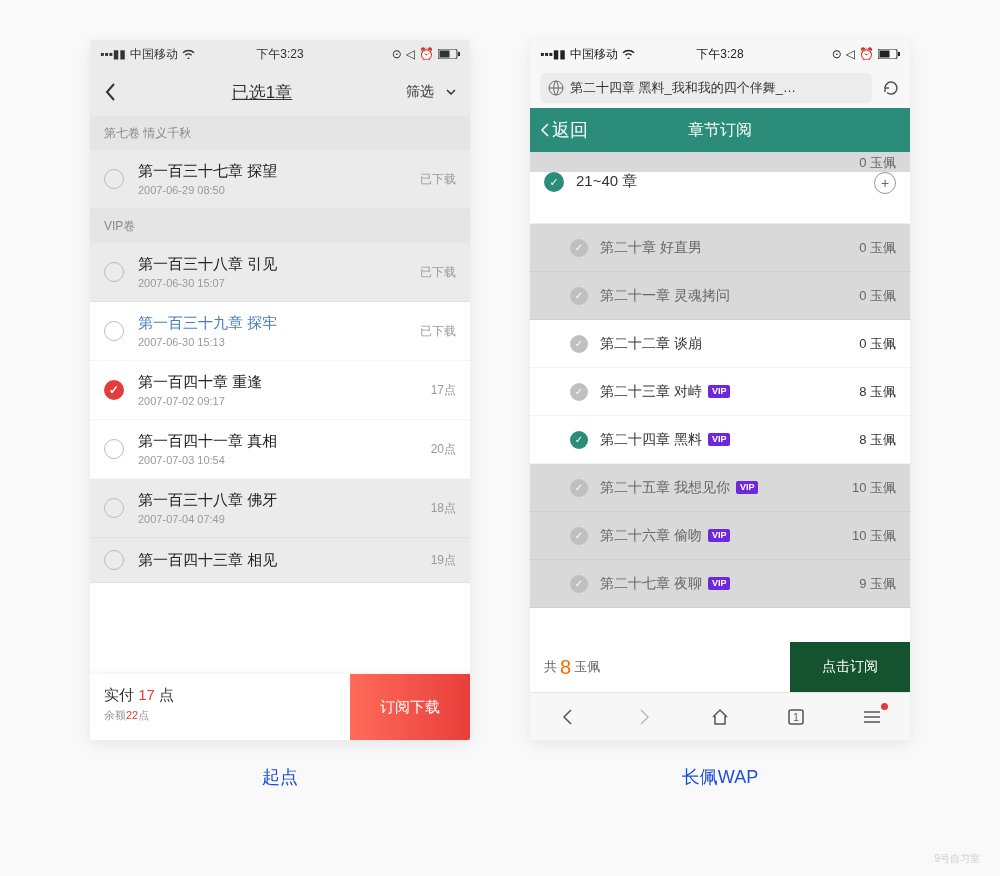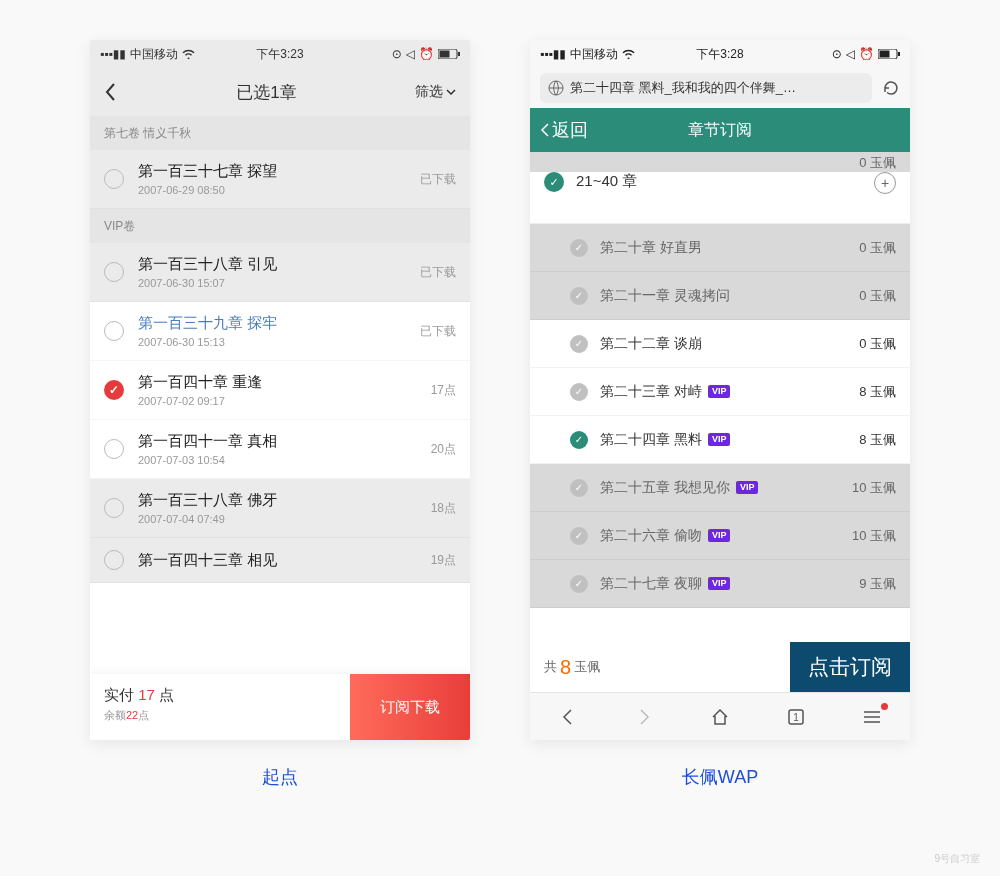--- a/index.html
+++ b/index.html
@@ -10,22 +10,22 @@
 .watermark { position: fixed; bottom: 10px; right: 20px; font-size: 10px; color: #ccc; }
 
 
 .statusbar { height: 28px; display: flex; align-items: center; justify-content: space-between; padding: 0 10px; font-size: 12px; font-weight: 500; }
 .statusbar .left, .statusbar .right { display: flex; align-items: center; gap: 4px; }
 .statusbar .center { position: absolute; left: 50%; transform: translateX(-50%); }
 
 
 .qd .statusbar { background: #EBEBEB; color: #333; }
 .qd-header { height: 48px; background: #EBEBEB; display: flex; align-items: center; justify-content: space-between; padding: 0 14px; }
-.qd-title { font-size: 17px; font-weight: 500; color: #333; }
-.qd-filter { font-size: 14px; color: #333; display: flex; align-items: center; gap: 3px; }
+.qd-title { font-size: 17px; font-weight: 500; color: #333; text-decoration: underline; }
+.qd-filter { font-size: 14px; color: #333; display: flex; align-items: center; gap: 12px; }
 .qd-section { height: 34px; padding: 0 14px; display: flex; align-items: center; font-size: 12px; color: #888; background: #E5E5E5; }
 .qd-item { display: flex; align-items: center; padding: 12px 14px; background: #EBEBEB; border-bottom: 1px solid rgba(0,0,0,0.04); }
 .qd-item.active-scope { background: #fff; }
 .qd-radio { width: 20px; height: 20px; border: 1.5px solid #bbb; border-radius: 50%; margin-right: 14px; flex-shrink: 0; }
 .qd-radio.checked { border: none; background: #E43C3C; display: flex; align-items: center; justify-content: center; }
 .qd-radio.checked::after { content: "✓"; color: #fff; font-size: 12px; font-weight: bold; }
 .qd-item-main { flex: 1; }
 .qd-item-title { font-size: 15px; color: #222; }
 .qd-item-title.linkblue { color: #4A7DBF; }
 .qd-item-date { font-size: 11px; color: #999; margin-top: 3px; }
@@ -56,21 +56,21 @@
 .cp-item.bright { background: #fff; color: #333; }
 .cp-item-check { width: 18px; height: 18px; border-radius: 50%; background: #C0C0C0; margin-right: 12px; flex-shrink: 0; display: flex; align-items: center; justify-content: center; }
 .cp-item-check::after { content: "✓"; color: #fff; font-size: 10px; }
 .cp-item-check.green { background: #2A8C79; }
 .cp-item-title { flex: 1; display: flex; align-items: center; gap: 6px; }
 .vip-badge { display: inline-block; background: #6d28d9; color: #fff; font-size: 9px; padding: 0 4px; border-radius: 2px; line-height: 13px; font-weight: bold; }
 .cp-item-price { color: inherit; font-size: 13px; }
 .cp-footer { position: absolute; bottom: 48px; left: 0; right: 0; height: 50px; display: flex; }
 .cp-footer-total { flex: 1; background: #fff; display: flex; align-items: center; padding: 0 14px; font-size: 13px; color: #666; }
 .cp-footer-total .big { color: #FF6A00; font-size: 20px; font-weight: 500; margin: 0 3px; }
-.cp-footer-btn { width: 120px; background: #0c4a6e; color: #fff; display: flex; align-items: center; justify-content: center; font-size: 21px; }
+.cp-footer-btn { width: 120px; background: #14532d; color: #fff; display: flex; align-items: center; justify-content: center; font-size: 14px; }
 .cp-tabbar { position: absolute; bottom: 0; left: 0; right: 0; height: 48px; background: #F7F7F7; display: flex; align-items: center; justify-content: space-around; border-top: 1px solid #e5e5e5; color: #555; }
 .tab-btn { position: relative; width: 24px; height: 24px; display: flex; align-items: center; justify-content: center; }
 .red-dot { position: absolute; top: -2px; right: -4px; width: 7px; height: 7px; background: #E43C3C; border-radius: 50%; }
 svg { display: block; }
 </style>
 </head>
 <body>
 
 <div class="screenshot-wrap">
   <div class="phone qd">

